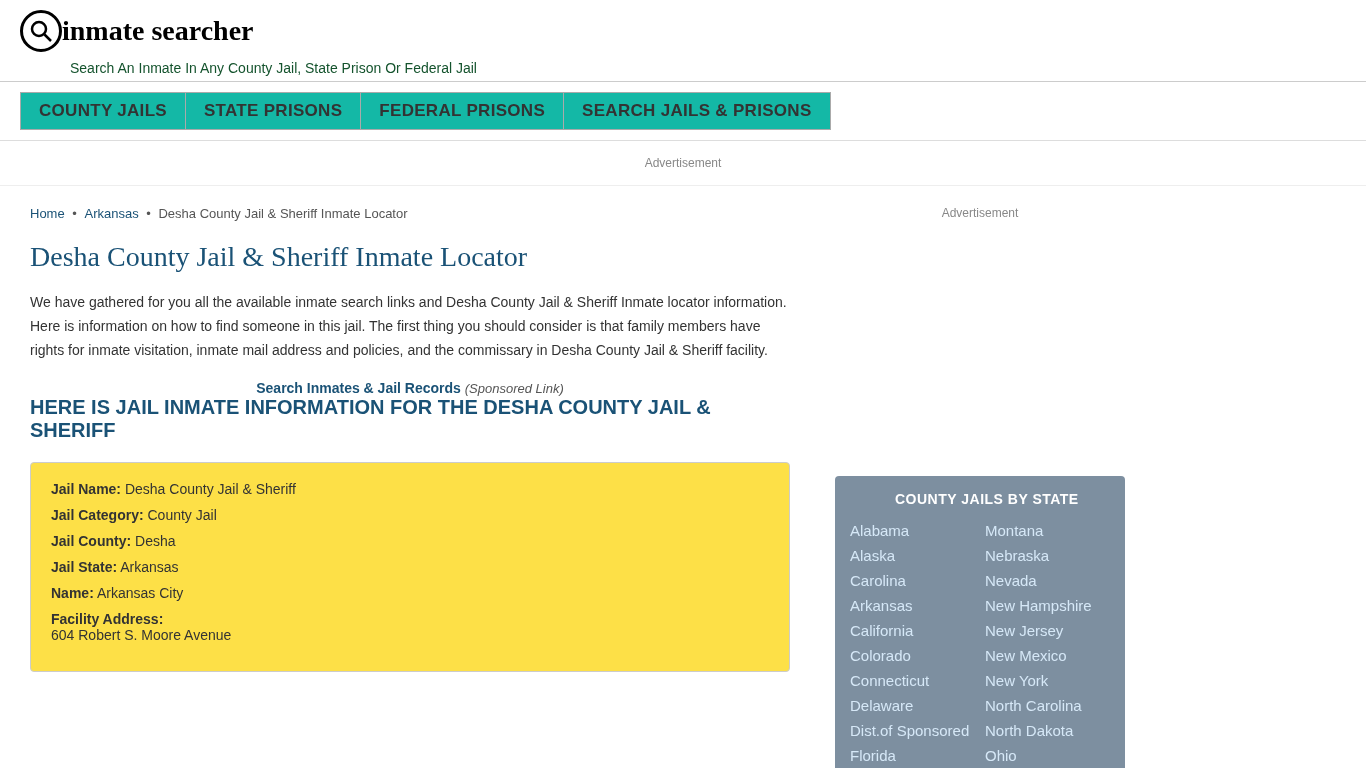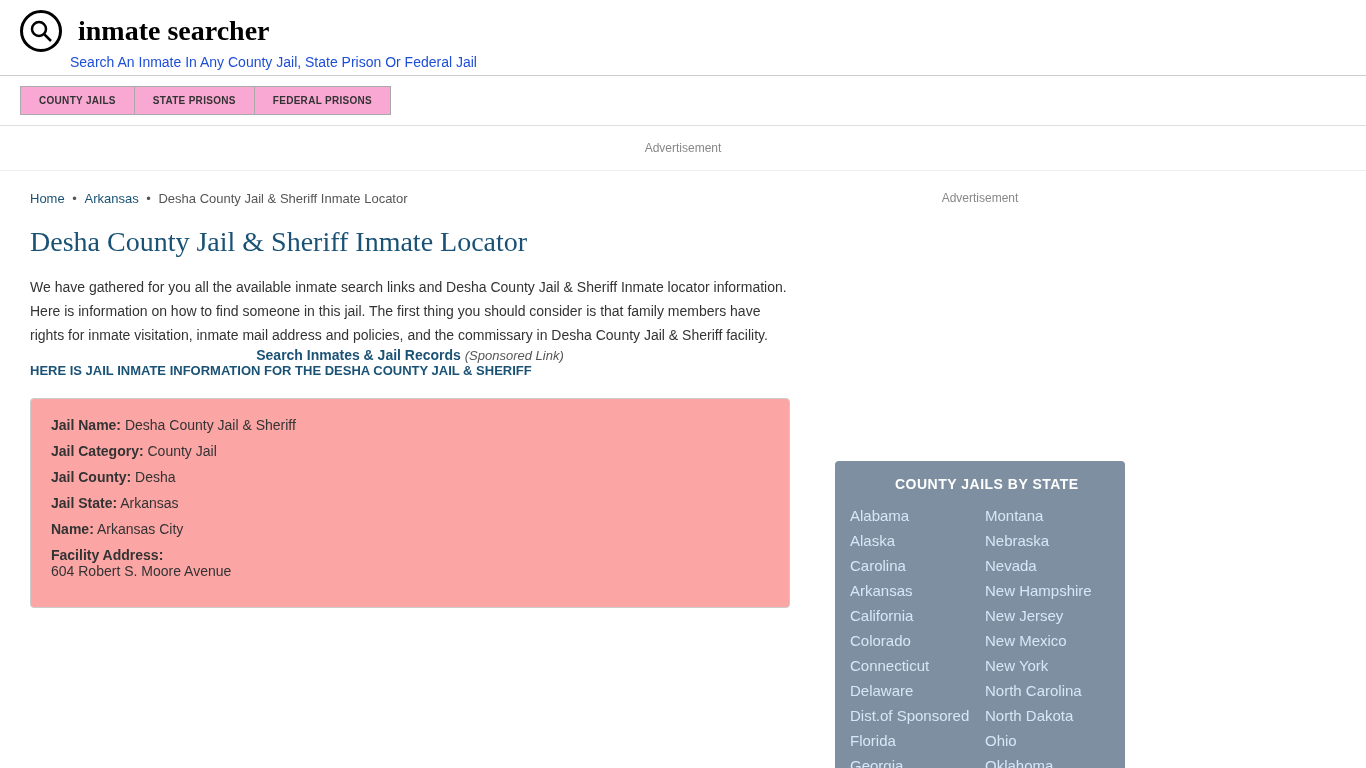--- a/index.html
+++ b/index.html
@@ -1,32 +1,32 @@
 <!DOCTYPE html>
 <html><head>
   <meta charset="utf-8">
   <style>
     * { margin: 0; padding: 0; box-sizing: border-box; }
     body { font-family: Arial, sans-serif; font-size: 14px; color: #333; background: #fff; }
 
     
     .site-header { padding: 10px 20px 5px 20px; border-bottom: 1px solid #ccc; }
-    .logo-area { display: flex; align-items: center; gap: 16px; }
+    .logo-area { display: flex; align-items: center; gap: 0; }
     .logo-icon { width: 42px; height: 42px; border: 3px solid #000; border-radius: 50%; display: flex; align-items: center; justify-content: center; font-size: 20px; font-weight: bold; background: #fff; }
     .logo-text { font-size: 28px; font-weight: bold; font-family: Georgia, serif; color: #000; }
-    .tagline { font-size: 14px; color: #1d4ed8; margin-top: 2px; padding-left: 50px; }
+    .tagline { font-size: 14px; color: #14532d; margin-top: 8px; padding-left: 50px; }
 
     
     .main-nav { display: flex; gap: 0; padding: 10px 20px; border-bottom: 1px solid #ddd; }
     .nav-btn {
       padding: 8px 18px;
       border: 1px solid #aaa;
-      background: #f9a8d4;
+      background: #14b8a6;
       color: #333;
-      font-size: 10px;
+      font-size: 17px;
       font-weight: bold;
       cursor: pointer;
       text-transform: uppercase;
       letter-spacing: 0.3px;
     }
     .nav-btn:not(:last-child) { border-right: none; }
 
     
     .ad-banner { text-align: center; padding: 15px; color: #888; font-size: 12px; border-bottom: 1px solid #eee; }
 
@@ -39,32 +39,32 @@
     
     .breadcrumb { font-size: 13px; margin-bottom: 20px; }
     .breadcrumb a { color: #1a5276; text-decoration: none; }
     .breadcrumb .separator { color: #555; margin: 0 4px; }
     .breadcrumb .current { color: #555; }
 
     
     .page-title { font-size: 28px; color: #1a5276; font-weight: normal; margin-bottom: 18px; font-family: Georgia, serif; }
 
     
-    .intro-text { font-size: 14px; line-height: 1.7; color: #333; }
+    .intro-text { font-size: 14px; line-height: 1.7; color: #333; margin-bottom: 18px; }
 
     
     .sponsored-link { text-align: center; }
     .sponsored-link a { color: #1a5276; font-weight: bold; text-decoration: none; font-size: 14px; }
     .sponsored-link .sponsored-note { color: #555; font-style: italic; font-size: 13px; }
 
     
-    .section-heading { color: #1a5276; font-weight: bold; font-size: 13px; text-transform: uppercase; margin-bottom: 20px; }
+    .section-heading { color: #1a5276; font-weight: bold; font-size: 20px; text-transform: uppercase; margin-bottom: 20px; }
 
     
-    .info-box { border: 1px solid #ccc; border-radius: 4px; padding: 18px 20px; background: #fca5a5; margin-top: 15px; }
+    .info-box { border: 1px solid #ccc; border-radius: 4px; padding: 18px 20px; background: #fde047; margin-top: 15px; }
     .info-row { margin-bottom: 10px; font-size: 14px; }
     .info-label { font-weight: bold; }
     .info-value { color: #333; }
 
     
     .sidebar { width: 320px; min-width: 320px; padding: 20px 15px; }
 
     .sidebar-ad { text-align: center; color: #888; font-size: 12px; margin-bottom: 20px; min-height: 250px; }
 
     
@@ -88,20 +88,21 @@
       </div>
       <span class="logo-text">inmate searcher</span>
     </div>
     <div class="tagline">Search An Inmate In Any County Jail, State Prison Or Federal Jail</div>
   </div>
 
   <nav class="main-nav">
     <button class="nav-btn">COUNTY JAILS</button>
     <button class="nav-btn">STATE PRISONS</button>
     <button class="nav-btn">FEDERAL PRISONS</button>
+    <button class="nav-btn">SEARCH JAILS &amp; PRISONS</button>
   </nav>
 </div>
 
 <div class="ad-banner">Advertisement</div>
 
 <div class="content-wrapper">
 
   <div class="main-content">
 
     <div class="breadcrumb">

